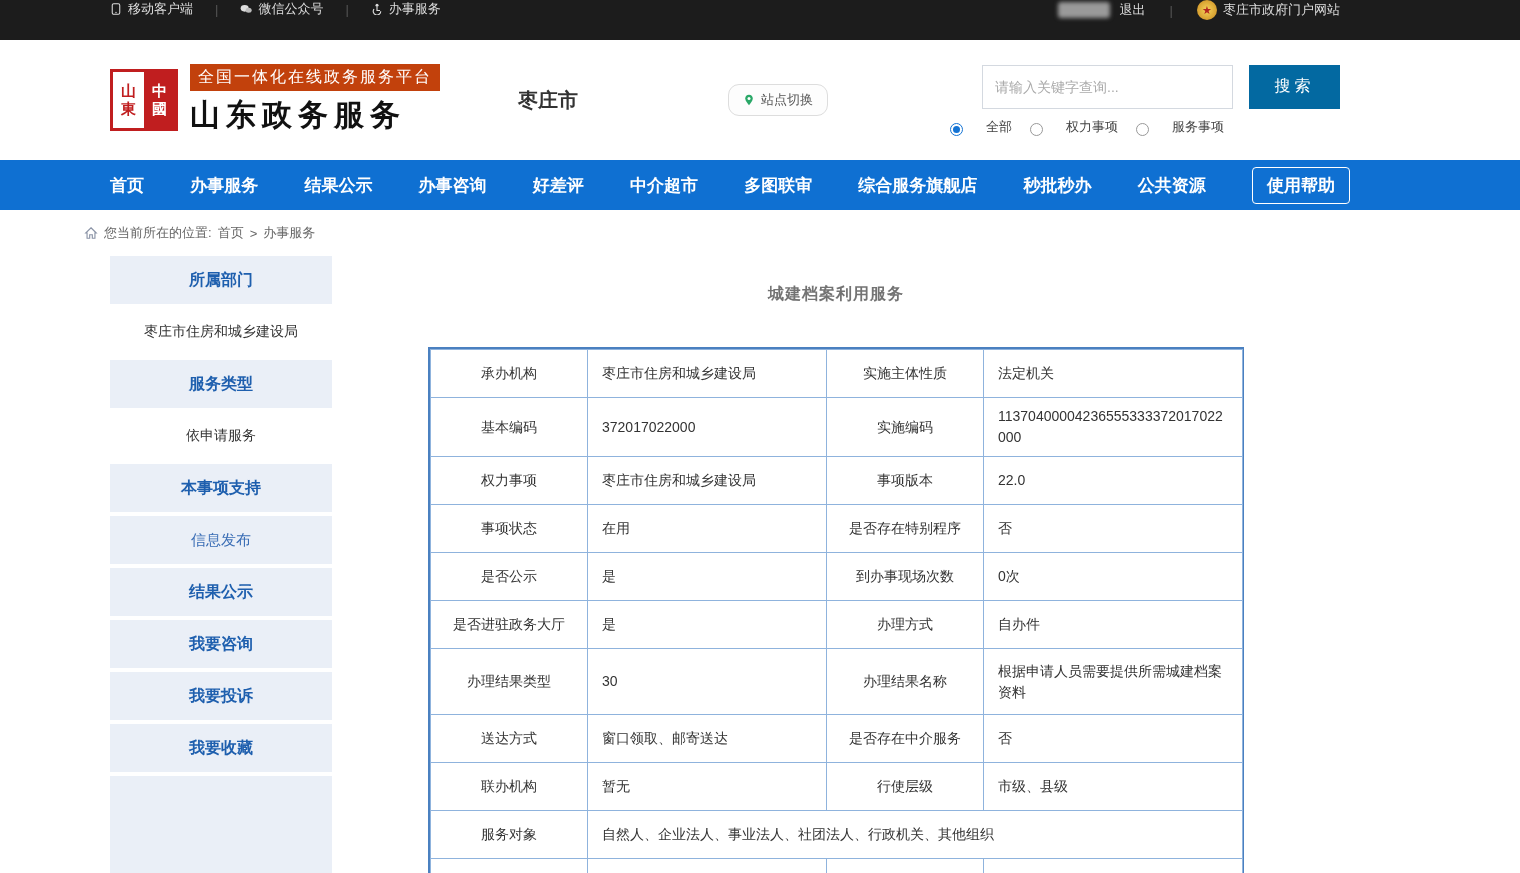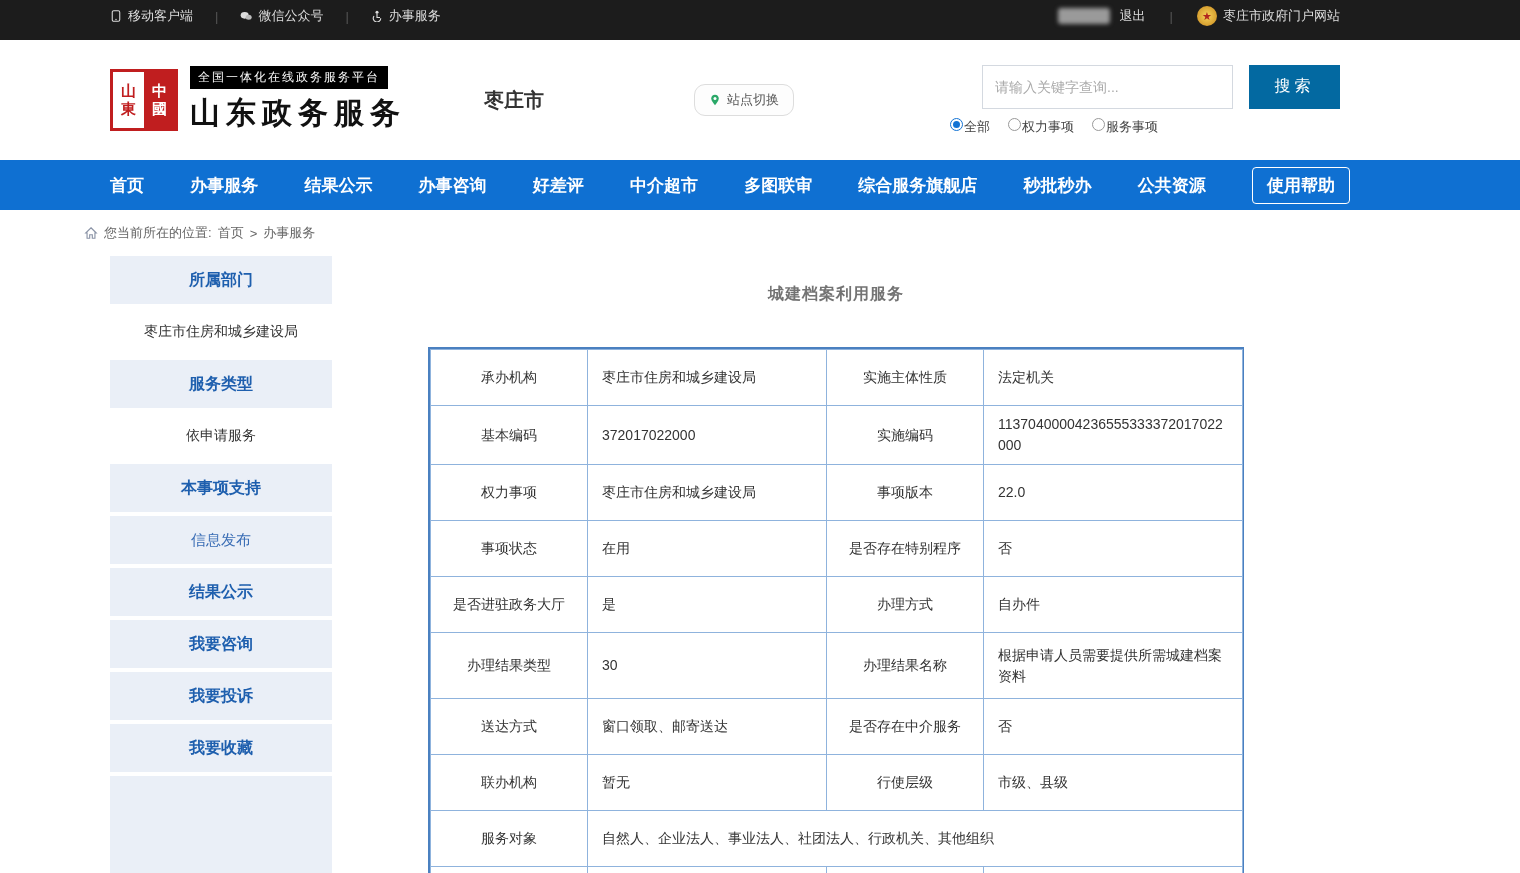--- a/index.html
+++ b/index.html
@@ -1,53 +1,53 @@
 <!DOCTYPE html>
 <html><head>
 <meta charset="utf-8">
 <style>
   * { margin: 0; padding: 0; box-sizing: border-box; }
   html, body { width: 1520px; height: 873px; overflow: hidden; background: #fff;
     font-family: "Liberation Sans", "DejaVu Sans", sans-serif; }
 
   
-  .topbar { height: 40px; background: #1c1c1c; display: flex; align-items: center;
+  .topbar { height: 40px; background: #1c1c1c; display: flex; align-items: flex-start;
     padding: 0 180px 8px 110px; color: #ddd; font-size: 13px; gap: 44px; }
   .topbar .grp { display: flex; align-items: center; gap: 8px; }
   .topbar .sep { color: #555; margin: 0 14px; }
   .topbar .right { margin-left: auto; display: flex; align-items: center; gap: 10px; }
   .tb-link { display: flex; align-items: center; gap: 6px; cursor: pointer; }
   .masked { width: 52px; height: 16px; border-radius: 3px; background: #9a9a9a; filter: blur(2px); }
   .emblem { width: 20px; height: 20px; border-radius: 50%; background: radial-gradient(#f6d35a, #c8871c);
     display: flex; align-items: center; justify-content: center; color: #b1261f; font-size: 11px; line-height: 1; }
 
   
   .header { height: 120px; background: #fff; display: flex; align-items: center; padding: 0 180px 0 110px; }
   .logo-wrap { display: flex; align-items: center; gap: 12px; }
   .seal { width: 68px; height: 62px; border: 3px solid #c01e1f; background: #fff; display: flex; }
   .seal .col { flex: 1; display: flex; flex-direction: column; align-items: center; justify-content: center;
     font-family: "Liberation Serif", "DejaVu Serif", serif; font-weight: bold; font-size: 15px; line-height: 1.2; }
   .seal .col.left { color: #c01e1f; }
   .seal .col.rightc { background: #c01e1f; color: #fff; }
   .brand { display: flex; flex-direction: column; gap: 4px; }
-  .brand-tag { background: #000000; color: #fff; font-size: 12px; padding: 3px 8px; letter-spacing: 2px; align-self: flex-start; }
+  .brand-tag { background: #c2410c; color: #fff; font-size: 16px; padding: 3px 8px; letter-spacing: 2px; align-self: flex-start; }
   .brand-name { font-size: 30px; font-weight: bold; color: #111; letter-spacing: 6px; }
   .city-name { font-size: 20px; font-weight: bold; color: #333; margin-left: 78px; }
   .site-switch { margin-left: 150px; display: flex; align-items: center; gap: 6px; border: 1px solid #ddd;
     background: #fdfdfd; border-radius: 11px; padding: 6px 14px; font-size: 13px; color: #555; cursor: pointer; }
   .pin-icon { width: 12px; height: 12px; display: inline-block; }
   .search-area { margin-left: auto; display: flex; flex-direction: column; gap: 9px; width: 390px; }
   .search-row { display: flex; }
   .search-input { width: 273px; height: 44px; border: 1px solid #d4d9e0; padding: 0 12px; font-size: 14px;
     color: #333; outline: none; margin-left: 32px; }
   .search-input::placeholder { color: #aaa; }
   .search-btn { width: 100px; height: 44px; margin-left: 16px; background: #0369a1; color: #fff; border: none;
     font-size: 16px; cursor: pointer; letter-spacing: 4px; }
   .radio-row { display: flex; align-items: center; gap: 18px; font-size: 13px; color: #444; }
-  .radio { display: flex; align-items: flex-start; gap: 1px; cursor: pointer; }
+  .radio { display: flex; align-items: flex-end; gap: 23px; cursor: pointer; }
   .radio .dot { width: 13px; height: 13px; border-radius: 50%; border: 1px solid #999; background: #fff; position: relative; }
   .radio.selected .dot { border-color: #1373d4; }
   .radio.selected .dot::after { content: ""; position: absolute; left: 2px; top: 2px; width: 7px; height: 7px;
     border-radius: 50%; background: #1373d4; }
 
   
   .nav { height: 50px; background: #0f70d2; display: flex; align-items: center;
     padding: 0 170px 0 110px; justify-content: space-between; }
   .nav-item { color: #fff; font-size: 17px; font-weight: bold; cursor: pointer; white-space: nowrap; }
   .nav-item.help { border: 1px solid #fff; border-radius: 4px; padding: 6px 14px; font-weight: bold; }
@@ -69,21 +69,21 @@
   .side-filler { background: #eaeff7; height: 110px; }
 
   .main { flex: 1; }
   .main-inner { width: 816px; margin-left: 96px; }
   .page-title { text-align: center; font-size: 16px; color: #737373; font-weight: bold;
     margin-top: 28px; margin-bottom: 42px; letter-spacing: 1px; }
 
   .table-wrap { border: 2px solid #4a80c0; }
   table.info { width: 100%; border-collapse: collapse; table-layout: fixed; }
   table.info td { border: 1px solid #8fb3dd; background: #fff; font-size: 14px; color: #333;
-    height: 56px; padding: 8px 14px; line-height: 1.5; word-break: break-all; }
+    height: 48px; padding: 8px 14px; line-height: 1.5; word-break: break-all; }
   td.lbl { text-align: center; }
   col.c1 { width: 157px; } col.c2 { width: 239px; } col.c3 { width: 157px; } col.c4 { width: 259px; }
 </style>
 </head>
 <body>
 
 <div class="topbar">
   <div class="grp">
     <span class="tb-link">
       <svg class="pin-icon" viewBox="0 0 12 16" width="11" height="15">
@@ -242,20 +242,26 @@
               <td class="lbl">事项版本</td>
               <td>22.0</td>
             </tr>
             <tr>
               <td class="lbl">事项状态</td>
               <td>在用</td>
               <td class="lbl">是否存在特别程序</td>
               <td>否</td>
             </tr>
             <tr>
+              <td class="lbl">是否公示</td>
+              <td>是</td>
+              <td class="lbl">到办事现场次数</td>
+              <td>0次</td>
+            </tr>
+            <tr>
               <td class="lbl">是否进驻政务大厅</td>
               <td>是</td>
               <td class="lbl">办理方式</td>
               <td>自办件</td>
             </tr>
             <tr style="height:66px;">
               <td class="lbl">办理结果类型</td>
               <td>30</td>
               <td class="lbl">办理结果名称</td>
               <td>根据申请人员需要提供所需城建档案资料</td>

